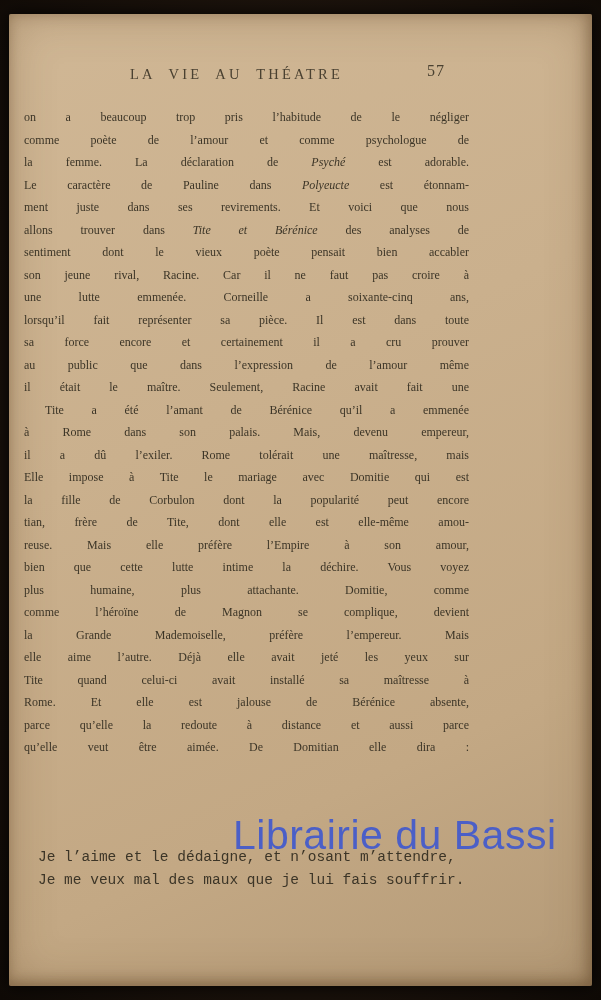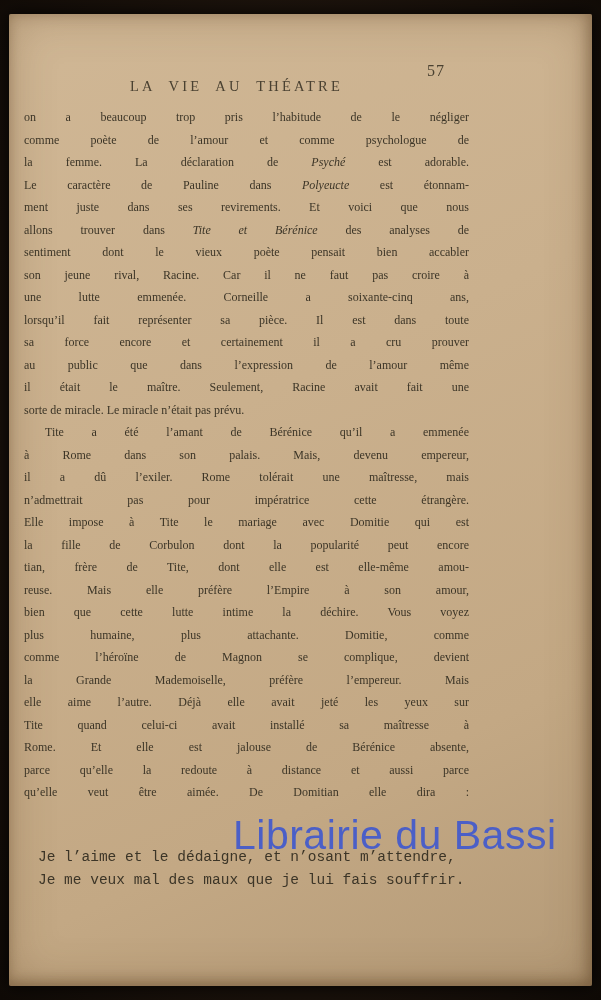--- a/index.html
+++ b/index.html
@@ -35,21 +35,21 @@
     position: absolute;
     top: 48px;
     left: 0;
     width: 100%;
     height: 22px;
     color: #4a4131;
   }
   .running-title {
     position: absolute;
     left: 121px;
-    top: 16px;
+    top: 4px;
     font-size: 14.5px;
     letter-spacing: 3.2px;
     word-spacing: 7px;
     white-space: nowrap;
     text-align: center;
   }
   .page-number {
     position: absolute;
     left: 418px;
     top: 0;
@@ -116,25 +116,23 @@
         <div class="line"><span>Le caractère de Pauline dans </span><span class="it">Polyeucte</span><span> est étonnam-</span></div>
         <div class="line"><span>ment juste dans ses revirements. Et voici que nous</span></div>
         <div class="line"><span>allons trouver dans </span><span class="it">Tite et Bérénice</span><span> des analyses de</span></div>
         <div class="line"><span>sentiment dont le vieux poète pensait bien accabler</span></div>
         <div class="line"><span>son jeune rival, Racine. Car il ne faut pas croire à</span></div>
         <div class="line"><span>une lutte emmenée. Corneille a soixante-cinq ans,</span></div>
         <div class="line"><span>lorsqu’il fait représenter sa pièce. Il est dans toute</span></div>
         <div class="line"><span>sa force encore et certainement il a cru prouver</span></div>
         <div class="line"><span>au public que dans l’expression de l’amour même</span></div>
         <div class="line"><span>il était le maître. Seulement, Racine avait fait une</span></div>
-        <div class="line last"><span>sorte de miracle. Le miracle n’était pas prévu.</span></div>
         <div class="line first"><span>Tite a été l’amant de Bérénice qu’il a emmenée</span></div>
         <div class="line"><span>à Rome dans son palais. Mais, devenu empereur,</span></div>
         <div class="line"><span>il a dû l’exiler. Rome tolérait une maîtresse, mais</span></div>
-        <div class="line"><span>n’admettrait pas pour impératrice cette étrangère.</span></div>
         <div class="line"><span>Elle impose à Tite le mariage avec Domitie qui est</span></div>
         <div class="line"><span>la fille de Corbulon dont la popularité peut encore</span></div>
         <div class="line"><span>tian, frère de Tite, dont elle est elle-même amou-</span></div>
         <div class="line"><span>reuse. Mais elle préfère l’Empire à son amour,</span></div>
         <div class="line"><span>bien que cette lutte intime la déchire. Vous voyez</span></div>
         <div class="line"><span>plus humaine, plus attachante. Domitie, comme</span></div>
         <div class="line"><span>comme l’héroïne de Magnon se complique, devient</span></div>
         <div class="line"><span>la Grande Mademoiselle, préfère l’empereur. Mais</span></div>
         <div class="line"><span>elle aime l’autre. Déjà elle avait jeté les yeux sur</span></div>
         <div class="line"><span>Tite quand celui-ci avait installé sa maîtresse à</span></div>

